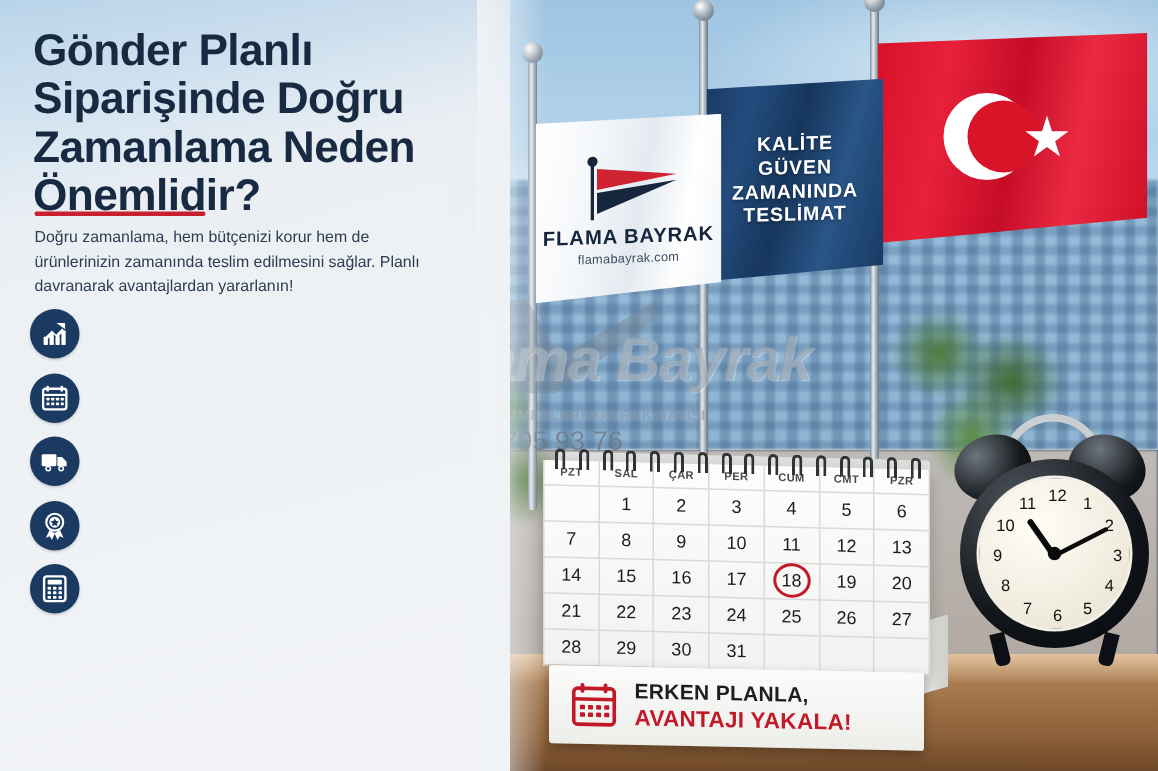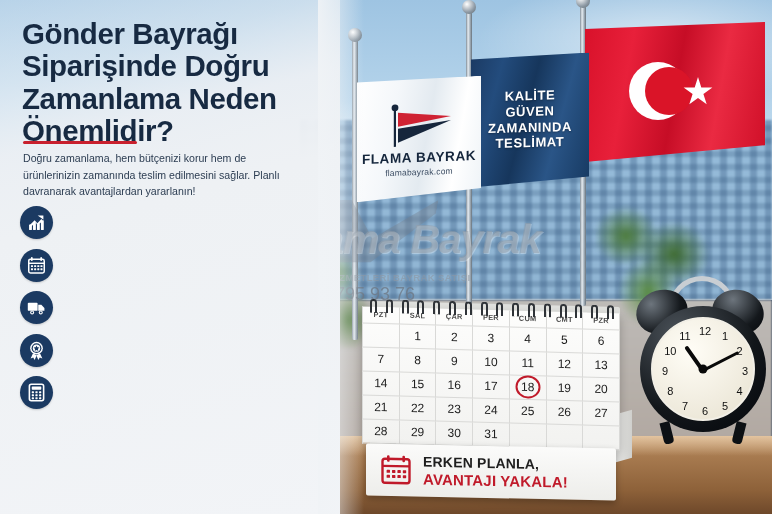--- a/index.html
+++ b/index.html
@@ -468,21 +468,21 @@
         <span class="num" style="left: 12px; top: 52px;">9</span>
         <span class="num" style="left: 17.359px; top: 32px;">10</span>
         <span class="num" style="left: 32px; top: 17.359px;">11</span>
       </div>
   </div>
 </div>
 
 <div class="panel"></div>
 <div class="panel-fade"></div>
 
-<div class="headline">Gönder Bayrağı Siparişinde Doğru Zamanlama Neden Önemlidir?</div>
+<div class="headline">Gönder Planlı Siparişinde Doğru Zamanlama Neden Önemlidir?</div>
 <div class="rule"></div>
 <div class="lede">Doğru zamanlama, hem bütçenizi korur hem de ürünlerinizin zamanında teslim edilmesini sağlar. Planlı davranarak avantajlardan yararlanın!</div>
 
 <div class="items" id="items">
     <div class="item">
       <span class="badge">
         <svg viewBox="0 0 24 24">
           <path d="M13.5 3h7.2v7.1l-2.5-2.5-5.1 5.2-3.5-3.5L3 15.9l1.8 1.8 5.8-5.8 3.5 3.5 6.9-7z"></path>
           <rect x="2.6" y="14.6" width="3.6" height="6.8" rx=".5"></rect>
           <rect x="7.6" y="11.8" width="3.6" height="9.6" rx=".5"></rect>

